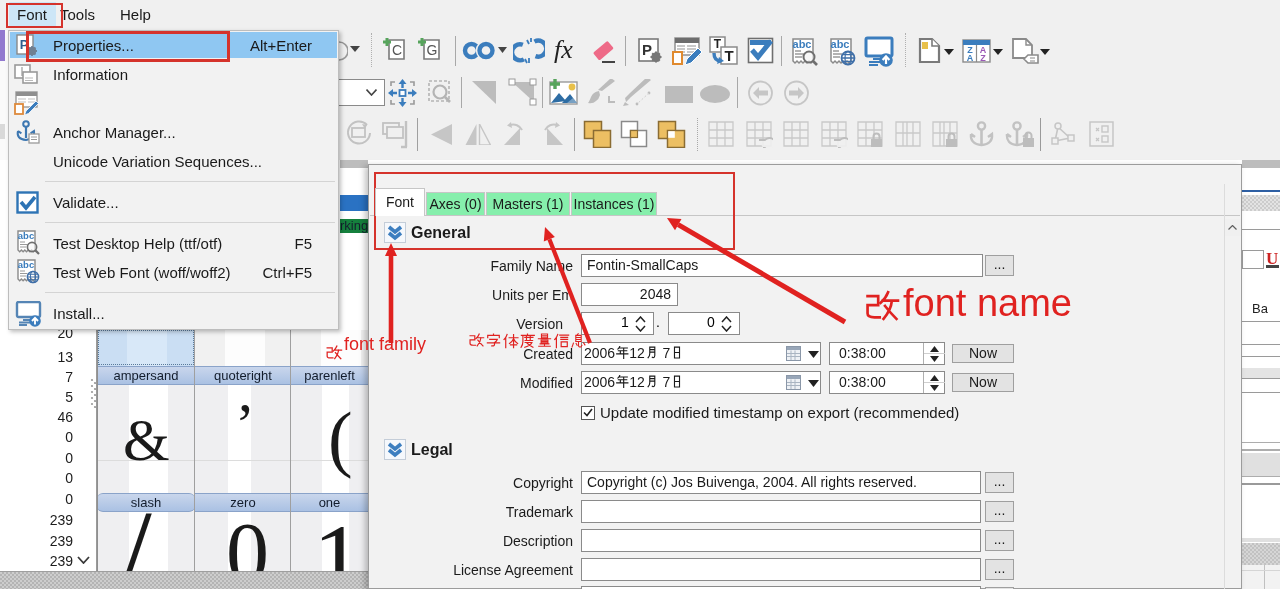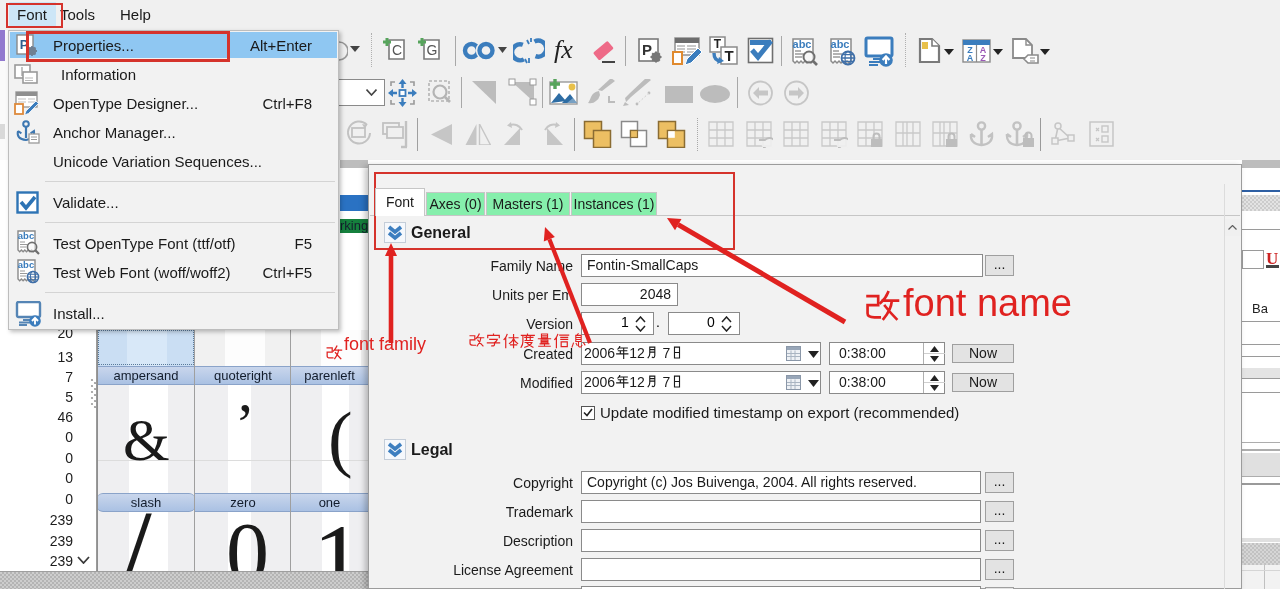--- a/index.html
+++ b/index.html
@@ -470,21 +470,21 @@
     <div class="abs" style="left:7px;top:50px;width:48px;height:1px;background:#fff;z-index:3;"></div>
 
     <div class="secicon" style="left:15px;top:57px;"><svg width="20" height="19" viewBox="0 0 20 19">
           <path d="M4,4 L10,9 L16,4" fill="none" stroke="#3c7ebf" stroke-width="3.6"></path>
           <path d="M4,10 L10,15 L16,10" fill="none" stroke="#3c7ebf" stroke-width="3.6"></path>
         </svg></div>
     <div class="sech" style="left:42px;top:59px;">General</div>
 
     <div class="lbl" style="left:54px;top:93px;width:150px;">Family Name</div>
     <div class="lbl" style="left:54px;top:122px;width:150px;">Units per Em</div>
-    <div class="lbl" style="left:54px;top:151px;width:150px;">Version</div>
+    <div class="lbl" style="left:44px;top:151px;width:150px;">Version</div>
     <div class="lbl" style="left:54px;top:181px;width:150px;">Created</div>
     <div class="lbl" style="left:54px;top:210px;width:150px;">Modified</div>
     <div class="lbl" style="left:54px;top:310px;width:150px;text-align:right;">Copyright</div>
     <div class="lbl" style="left:54px;top:339px;width:150px;">Trademark</div>
     <div class="lbl" style="left:54px;top:368px;width:150px;">Description</div>
     <div class="lbl" style="left:54px;top:397px;width:150px;">License Agreement</div>
 
     <div class="field" style="left:212px;top:89px;width:402px;height:23px;line-height:21px;padding-left:5px;">Fontin-SmallCaps</div>
     <div class="btn" style="left:616px;top:90px;width:29px;height:21px;line-height:17px;">...</div>
     <div class="field" style="left:212px;top:118px;width:97px;height:23px;line-height:21px;text-align:right;padding-right:6px;box-sizing:border-box;">2048</div>
@@ -594,40 +594,36 @@
     <svg style="position:absolute;left:859px;top:60px;" width="9" height="5" viewBox="0 0 9 5">
         <path d="M0.5,4.5 L4.5,0.5 L8.5,4.5" fill="none" stroke="#606060" stroke-width="1.2"></path>
       </svg>
   </div>
 
   <div id="menu">
     <div class="mi" style="top:1px;background:#8fc7f2;">
         <span class="txt">Properties...</span>
         <span class="sc">Alt+Enter</span>
       </div>
-    <div class="mi" style="top:30px;margin-left:8px;">
+    <div class="mi" style="top:30px;">
         <span class="txt">Information</span>
-      </div>
-    <div class="mi" style="top:59px;">
-        <span class="txt">OpenType Designer...</span>
-        <span class="sc">Ctrl+F8</span>
       </div>
     <div class="mi" style="top:88px;">
         <span class="txt">Anchor Manager...</span>
       </div>
     <div class="mi" style="top:117px;">
         <span class="txt">Unicode Variation Sequences...</span>
       </div>
     <div class="msep" style="top:150px;"></div>
     <div class="mi" style="top:158px;">
         <span class="txt">Validate...</span>
       </div>
     <div class="msep" style="top:191px;"></div>
     <div class="mi" style="top:199px;">
-        <span class="txt">Test OpenType Font (ttf/otf)</span>
+        <span class="txt">Test Desktop Help (ttf/otf)</span>
         <span class="sc">F5</span>
       </div>
     <div class="mi" style="top:228px;">
         <span class="txt">Test Web Font (woff/woff2)</span>
         <span class="sc">Ctrl+F5</span>
       </div>
     <div class="msep" style="top:261px;"></div>
     <div class="mi" style="top:269px;">
         <span class="txt">Install...</span>
       </div>

